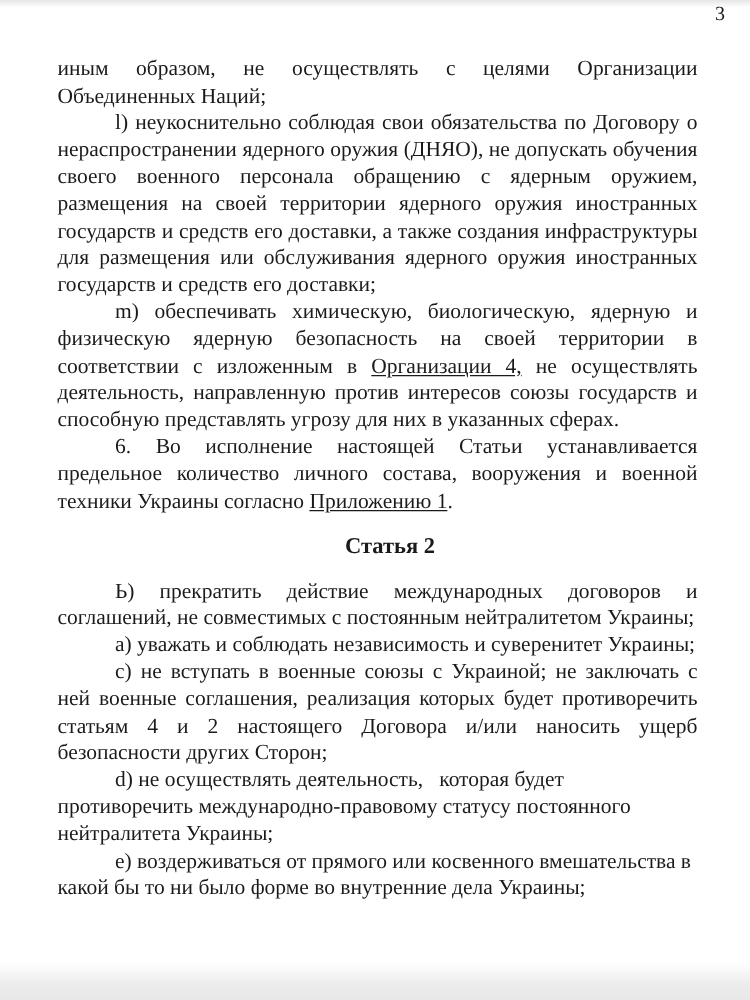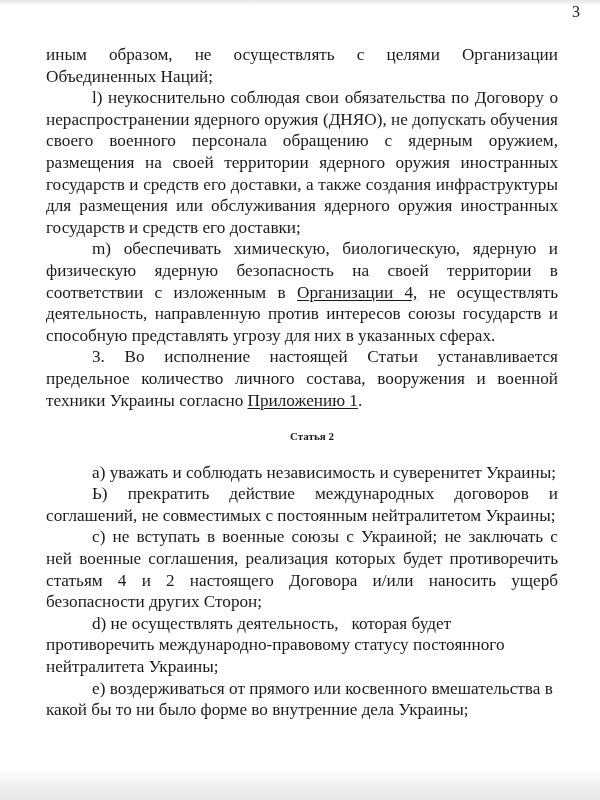--- a/index.html
+++ b/index.html
@@ -21,40 +21,40 @@
     position:absolute; left:572px; top:3px; font-size:16px;
   }
   .page {
     position:absolute; left:46px; top:44px; width:512px;
     font-size:17.2px; line-height:21.6px;
   }
   .p { text-align:justify; text-align-last:left; margin:0; }
   .ind { text-indent:46px; }
   .u { text-decoration:underline; text-underline-offset:2px; }
   .heading {
-    text-align:center; font-weight:bold; margin:15px 0 14px 0; font-size:11px;
+    text-align:center; font-weight:bold; margin:15px 0 14px 0; font-size:18px;
     padding-left:20px;
   }
 </style>
 </head>
 <body>
 
 <div class="top-shade"></div>
 
 <div class="page-num">3</div>
 
 <div class="page">
   <p class="p">иным образом, не осуществлять с целями Организации Объединенных Наций;</p>
   <p class="p ind">l) неукоснительно соблюдая свои обязательства по Договору о нераспространении ядерного оружия (ДНЯО), не допускать обучения своего военного персонала обращению с ядерным оружием, размещения на своей территории ядерного оружия иностранных государств и средств его доставки, а также создания инфраструктуры для размещения или обслуживания ядерного оружия иностранных государств и средств его доставки;</p>
   <p class="p ind"><span>m) обеспечивать химическую, биологическую, ядерную и физическую ядерную безопасность на своей территории в соответствии с изложенным в </span><span class="u">Организации 4,</span><span> не осуществлять деятельность, направленную против интересов союзы государств и способную представлять угрозу для них в указанных сферах.</span></p>
-  <p class="p ind"><span>3. Во исполнение настоящей Статьи устанавливается предельное количество личного состава, вооружения и военной техники Украины согласно </span><span class="u">Приложению 1</span><span>.</span></p>
+  <p class="p ind"><span>6. Во исполнение настоящей Статьи устанавливается предельное количество личного состава, вооружения и военной техники Украины согласно </span><span class="u">Приложению 1</span><span>.</span></p>
 
   <div class="heading">Статья 2</div>
 
+  <p class="p ind">Ь) прекратить действие международных договоров и соглашений, не совместимых с постоянным нейтралитетом Украины;</p>
   <p class="p ind">а) уважать и соблюдать независимость и суверенитет Украины;</p>
-  <p class="p ind">Ь) прекратить действие международных договоров и соглашений, не совместимых с постоянным нейтралитетом Украины;</p>
   <p class="p ind">с) не вступать в военные союзы с Украиной; не заключать с ней военные соглашения, реализация которых будет противоречить статьям 4 и 2 настоящего Договора и/или наносить ущерб безопасности других Сторон;</p>
   <p class="p ind" style="white-space:pre-wrap; text-align:left;">d) не осуществлять деятельность,   которая будет противоречить международно-правовому статусу постоянного нейтралитета Украины;</p>
   <p class="p ind" style="text-align:left;">е) воздерживаться от прямого или косвенного вмешательства в какой бы то ни было форме во внутренние дела Украины;</p>
 
 </div>
 
 <div class="bottom-shade"></div>
 
 </body></html>

